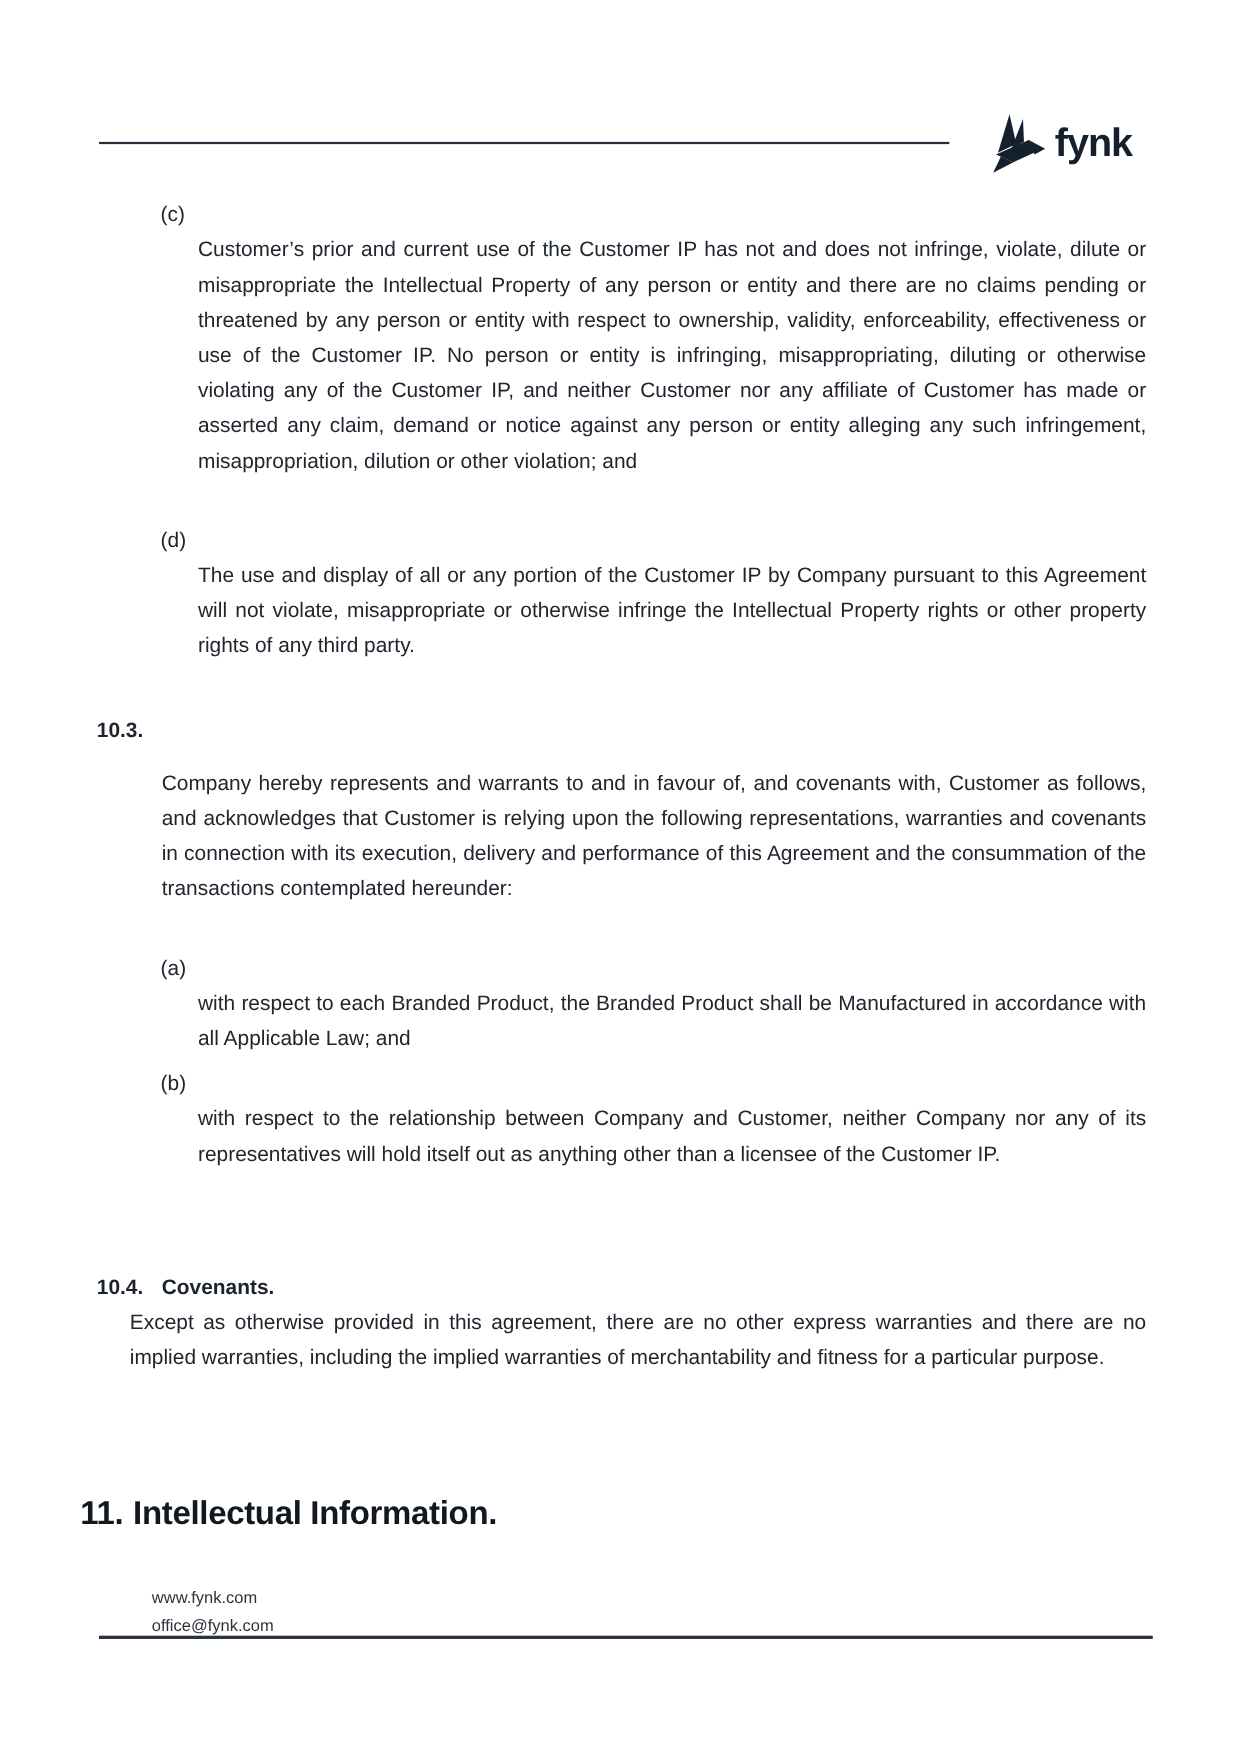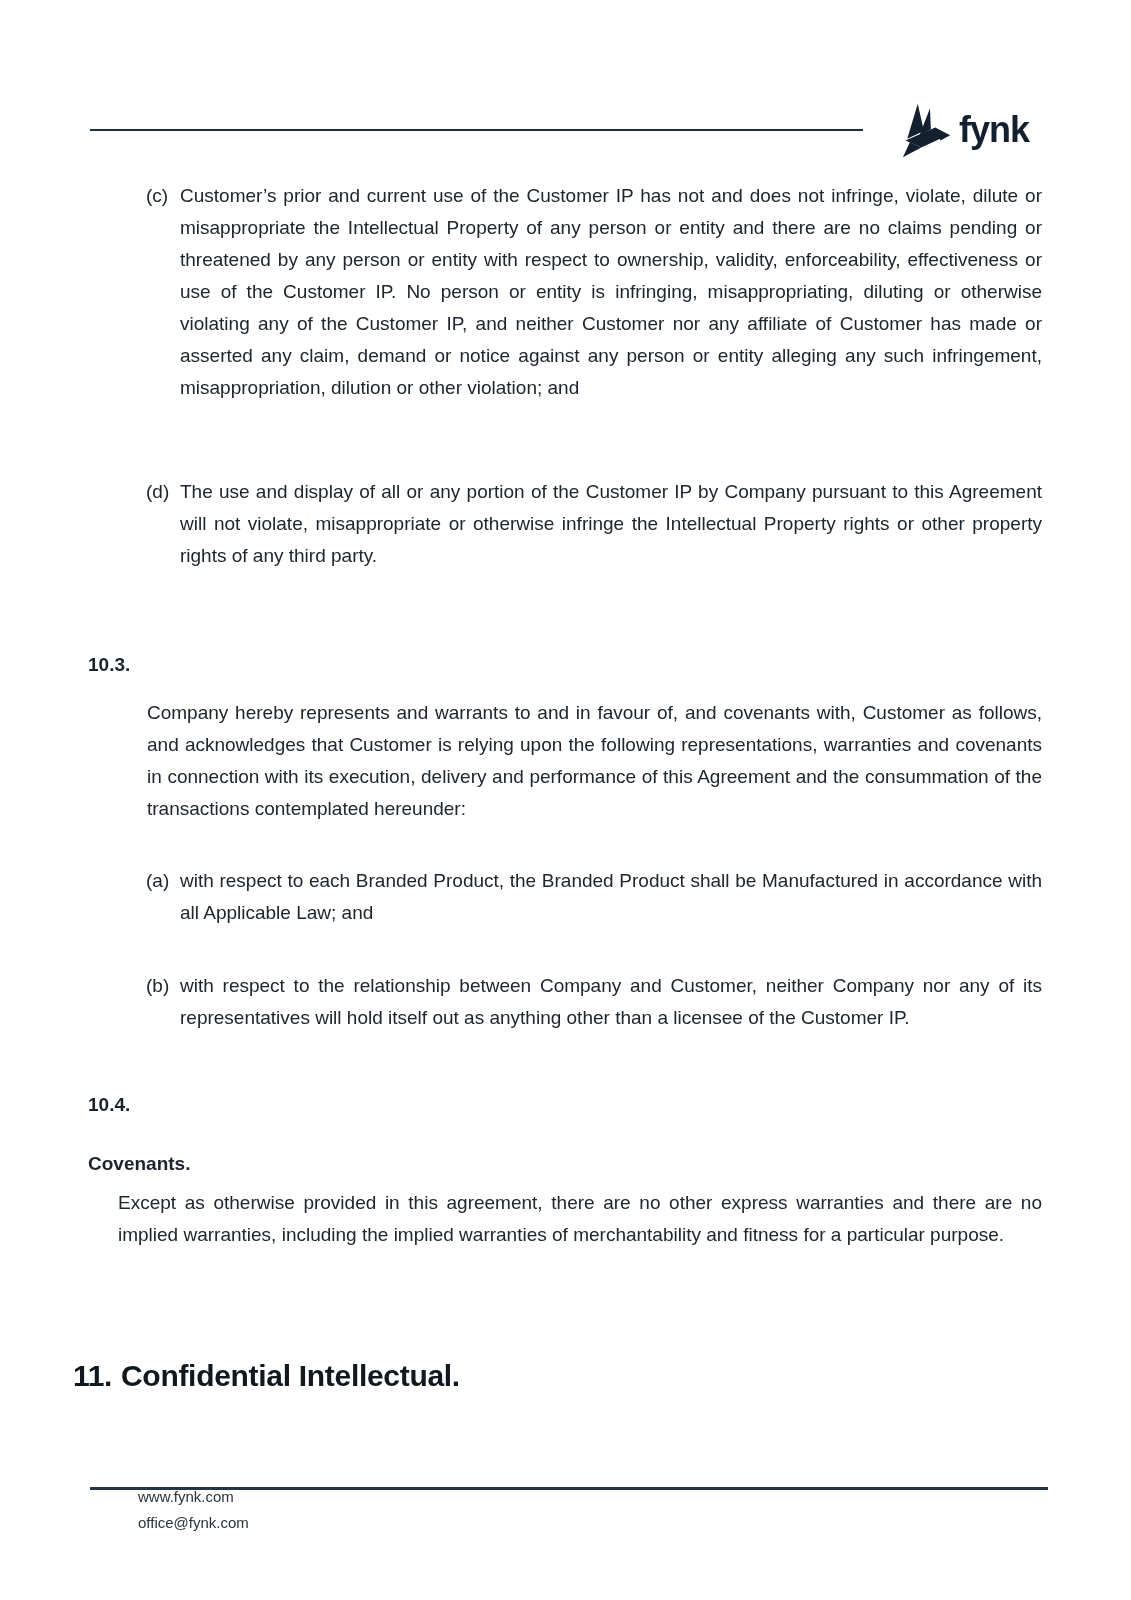--- a/index.html
+++ b/index.html
@@ -22,28 +22,28 @@
   .logo svg{display:block;}
   .wordmark{
     font-size:36px;font-weight:800;letter-spacing:-1px;
     color:#15202e;line-height:1;
   }
   
   .block{position:absolute;font-size:19px;line-height:32px;}
   .justify{text-align:justify;text-justify:inter-word;}
   .list-item{display:flex;}
   .marker{flex:0 0 34px;}
-  .list-text{flex:1;}
+  .list-text{flex:1;margin-top:32px;}
   .heading{display:flex;font-weight:700;font-size:19px;line-height:26px;color:#1c232b;margin-top:10px;}
   .h-num{flex:0 0 59px;}
   .h1{display:flex;font-weight:800;font-size:30px;line-height:36px;color:#121820;letter-spacing:-0.3px;}
   .h1 .h1-num{flex:0 0 48px;}
   
   .footer-rule{position:absolute;top:1487px;left:90px;width:958px;height:3px;background:#2a3340;}
-  .footer-text{position:absolute;top:1484px;left:138px;font-size:15px;line-height:26px;color:#2b323a;}
+  .footer-text{position:absolute;top:1440px;left:138px;font-size:15px;line-height:26px;color:#2b323a;}
 </style>
 </head>
 <body>
 
 <div class="page">
 
   <div class="header">
     <div class="header-rule"></div>
     <div class="logo">
       <span>
@@ -80,30 +80,30 @@
   <div class="block list-item" style="top:865px;left:146px;width:896px;">
     <span class="marker">(a)</span>
     <div class="list-text justify">with respect to each Branded Product, the Branded Product shall be Manufactured in accordance with all Applicable Law; and</div>
   </div>
 
   <div class="block list-item" style="top:970px;left:146px;width:896px;">
     <span class="marker">(b)</span>
     <div class="list-text justify">with respect to the relationship between Company and Customer, neither Company nor any of its representatives will hold itself out as anything other than a licensee of the Customer IP.</div>
   </div>
 
-  <div class="block heading" style="top:1082px;left:88px;right:89px;flex-direction:column;">
+  <div class="block heading" style="top:1148px;left:88px;right:89px;">
     <span class="h-num">10.4.</span>
     <span>Covenants.</span>
   </div>
 
   <div class="block justify" style="top:1187px;left:118px;width:924px;">Except as otherwise provided in this agreement, there are no other express warranties and there are no implied warranties, including the implied warranties of merchantability and fitness for a particular purpose.</div>
 
   <div class="block h1" style="top:1330px;left:73px;right:89px;margin-top:28px;">
     <span class="h1-num">11.</span>
-    <span>Confidential Intellectual.</span>
+    <span>Intellectual Information.</span>
   </div>
 
   <div class="footer-rule"></div>
   <div class="footer-text">
     <div>www.fynk.com</div>
     <div>office@fynk.com</div>
   </div>
 
 </div>
 

